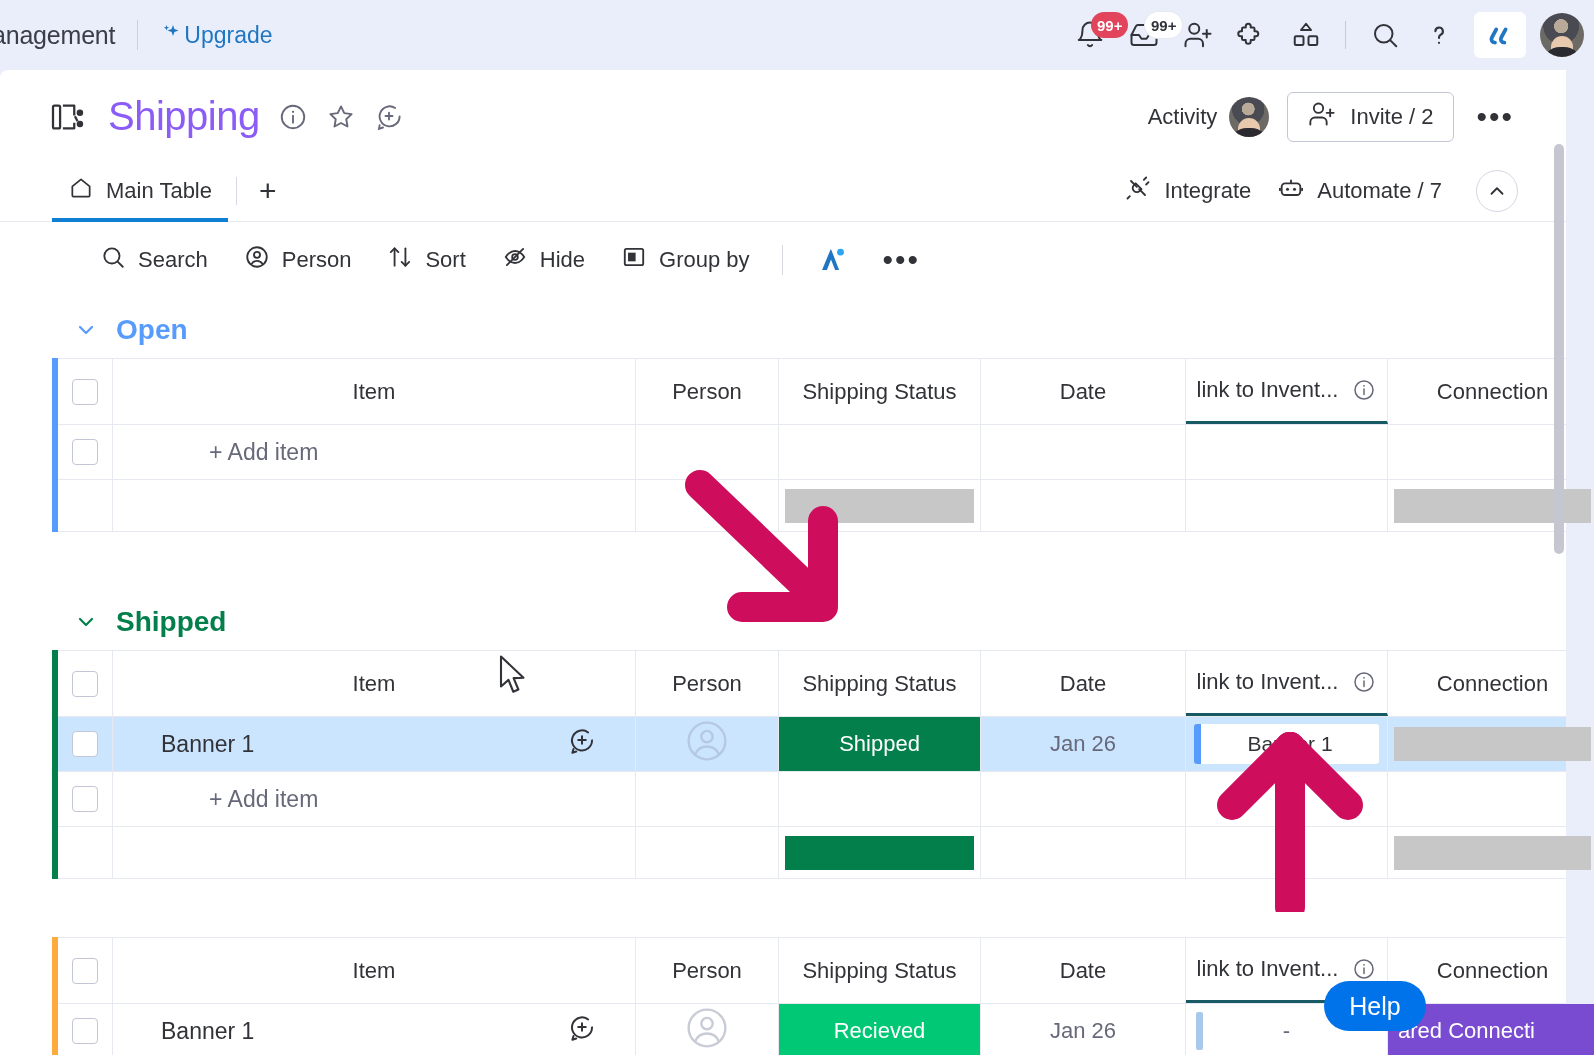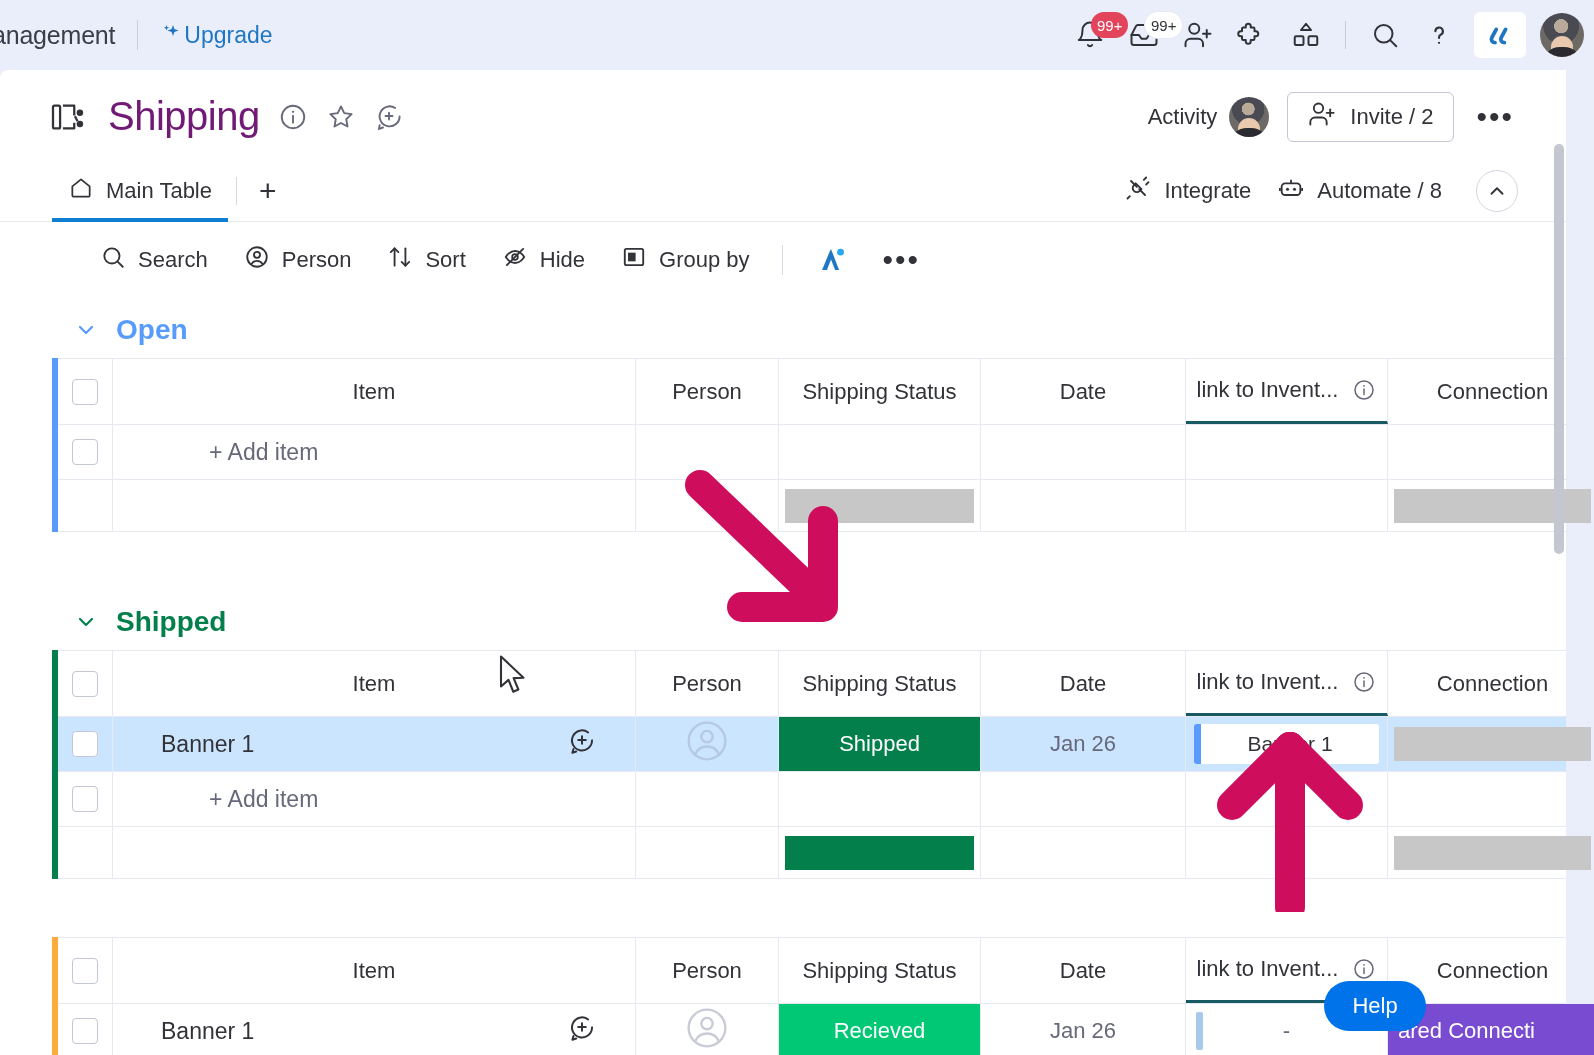--- a/index.html
+++ b/index.html
@@ -18,21 +18,21 @@
   .topbar-left { display:flex; align-items:center; height:70px; padding-left:0; }
   .ws-name { font-size:25px; color:#3b3d47; letter-spacing:-0.2px; margin-left:-8px; }
   .vsep { width:1px; height:30px; background:#c9cfe3; margin:0 22px; }
   .upgrade { display:flex; align-items:center; gap:0; color:#1f76c2; font-size:23px; }
   .spark { color:#1f76c2; font-size:20px; line-height:1; }
   .topbar-right { position:absolute; right:10px; top:0; height:70px; display:flex; align-items:center; gap:4px; }
   .ticon { position:relative; width:50px; height:50px; display:flex; align-items:center; justify-content:center; cursor:pointer; }
   .ticon svg { display:block; }
   .badge {
     position:absolute; top:2px; left:26px; min-width:34px; height:26px;
-    border-radius:13px; font-size:15px; font-weight:400; display:flex;
+    border-radius:13px; font-size:15px; font-weight:700; display:flex;
     align-items:center; justify-content:center; padding:0 6px; line-height:1;
   }
   .badge.red { background:#e2445c; color:#fff; }
   .badge.white { background:#ffffff; color:#323338; box-shadow:0 0 0 1px #e6e9ef; }
   .tsep { width:1px; height:28px; background:#c3cadd; margin:0 10px; }
   .monday-btn { width:52px; height:46px; background:#fff; border-radius:6px; display:flex; align-items:center; justify-content:center; margin-left:6px; }
   .avatar {
     width:44px; height:44px; border-radius:50%; margin-left:10px; overflow:hidden;
     background:radial-gradient(circle at 48% 30%, #b9a998 0 18%, #4a4b52 19% 46%, #6d6a66 47% 100%);
     position:relative;
@@ -47,21 +47,21 @@
   }
 
   
   .board {
     position:absolute; left:0; top:70px; width:1566px; height:985px;
     background:#ffffff; border-top-left-radius:8px;
   }
   .board-header { position:relative; height:90px; }
   .board-title-row { position:absolute; left:50px; top:24px; display:flex; align-items:center; gap:18px; }
   .board-icon { width:40px; height:34px; }
-  .board-title { font-size:40px; color:#701a75; font-weight:400; letter-spacing:-0.5px; }
+  .board-title { font-size:40px; color:#8b5cf6; font-weight:400; letter-spacing:-0.5px; }
   .hicon { width:30px; height:30px; display:flex; align-items:center; justify-content:center; cursor:pointer; }
   .board-header-right { position:absolute; right:48px; top:22px; display:flex; align-items:center; gap:18px; }
   .activity { display:flex; align-items:center; gap:12px; font-size:22px; color:#323338; }
   .activity .avatar { width:40px; height:40px; margin:0; }
   .invite-btn {
     display:flex; align-items:center; gap:14px; border:1px solid #c3c6d4;
     border-radius:6px; height:50px; padding:0 20px; font-size:22px; color:#323338; cursor:pointer;
   }
   .dots-btn { font-size:30px; color:#323338; letter-spacing:2px; cursor:pointer; padding:0 4px; }
 
@@ -157,21 +157,21 @@
   .sum-bar { height:34px; background:#c7c7c7; width:100%; }
   .sum-bar.green { background:#037f4c; }
   .sum-cell { padding:0 6px; }
 
   
   .arrow { position:absolute; pointer-events:none; }
 
   
   .help-btn {
     position:absolute; left:1324px; top:981px; width:102px; height:50px;
-    background:#0073ea; border-radius:25px; color:#fff; font-size:22px;
+    background:#0073ea; border-radius:25px; color:#fff; font-size:25px;
     display:flex; align-items:center; justify-content:center; cursor:pointer; z-index:20;
   }
 
   
   .scroll-v { position:absolute; right:2px; top:74px; width:10px; height:410px; background:#c5c7d0; border-radius:5px; }
 
   .cursor-arrow { position:absolute; left:498px; top:655px; z-index:15; pointer-events:none; }
 </style>
 </head>
 <body>
@@ -339,21 +339,21 @@
           <span>
             <svg width="28" height="28" viewBox="0 0 24 24" fill="none" stroke="#323338" stroke-width="1.6" stroke-linejoin="round">
                 <rect x="4" y="8" width="16" height="10" rx="3"></rect>
                 <circle cx="9" cy="13" r="1.3" fill="#323338" stroke="none"></circle>
                 <circle cx="15" cy="13" r="1.3" fill="#323338" stroke="none"></circle>
                 <line x1="12" y1="5" x2="12" y2="8"></line>
                 <line x1="2.5" y1="12" x2="2.5" y2="14.5"></line>
                 <line x1="21.5" y1="12" x2="21.5" y2="14.5"></line>
               </svg>
           </span>
-          <span>Automate / 8</span>
+          <span>Automate / 7</span>
         </span>
         <span class="collapse-btn">
           <svg width="22" height="22" viewBox="0 0 24 24" fill="none" stroke="#323338" stroke-width="2" stroke-linecap="round" stroke-linejoin="round">
               <polyline points="6 15 12 9 18 15"></polyline>
             </svg>
         </span>
       </div>
     </div>
 
     <div class="toolbar">

